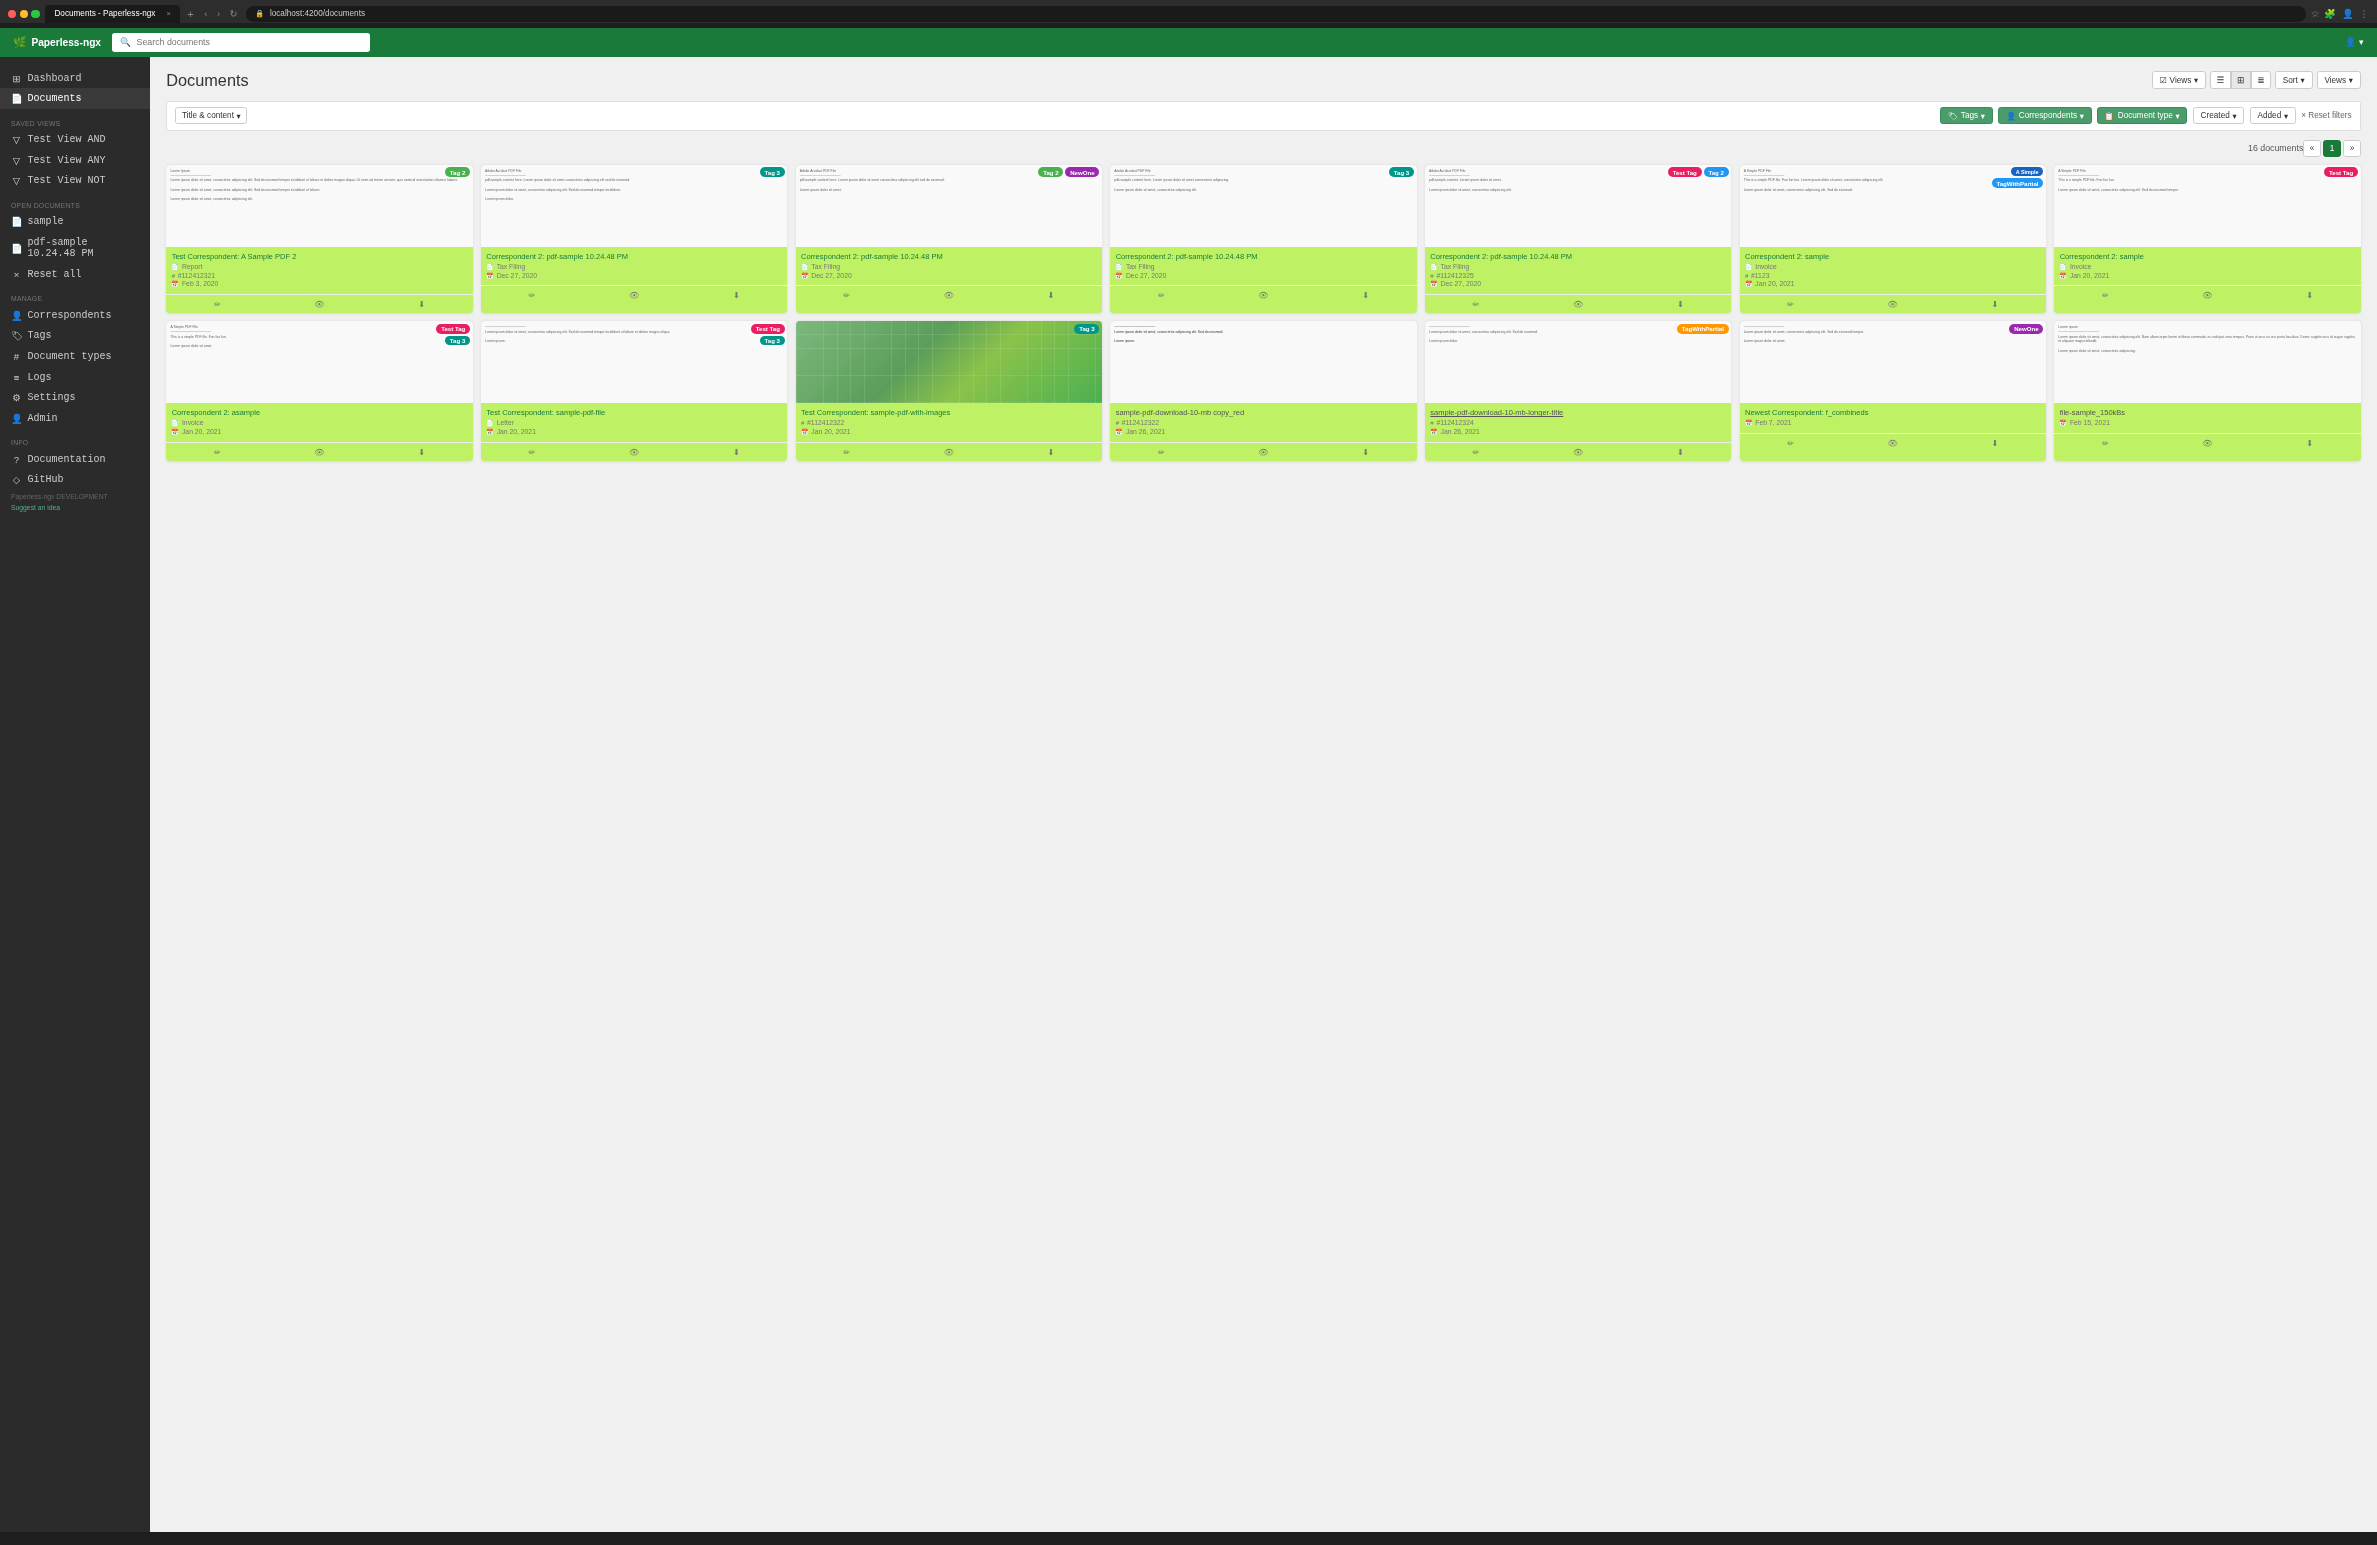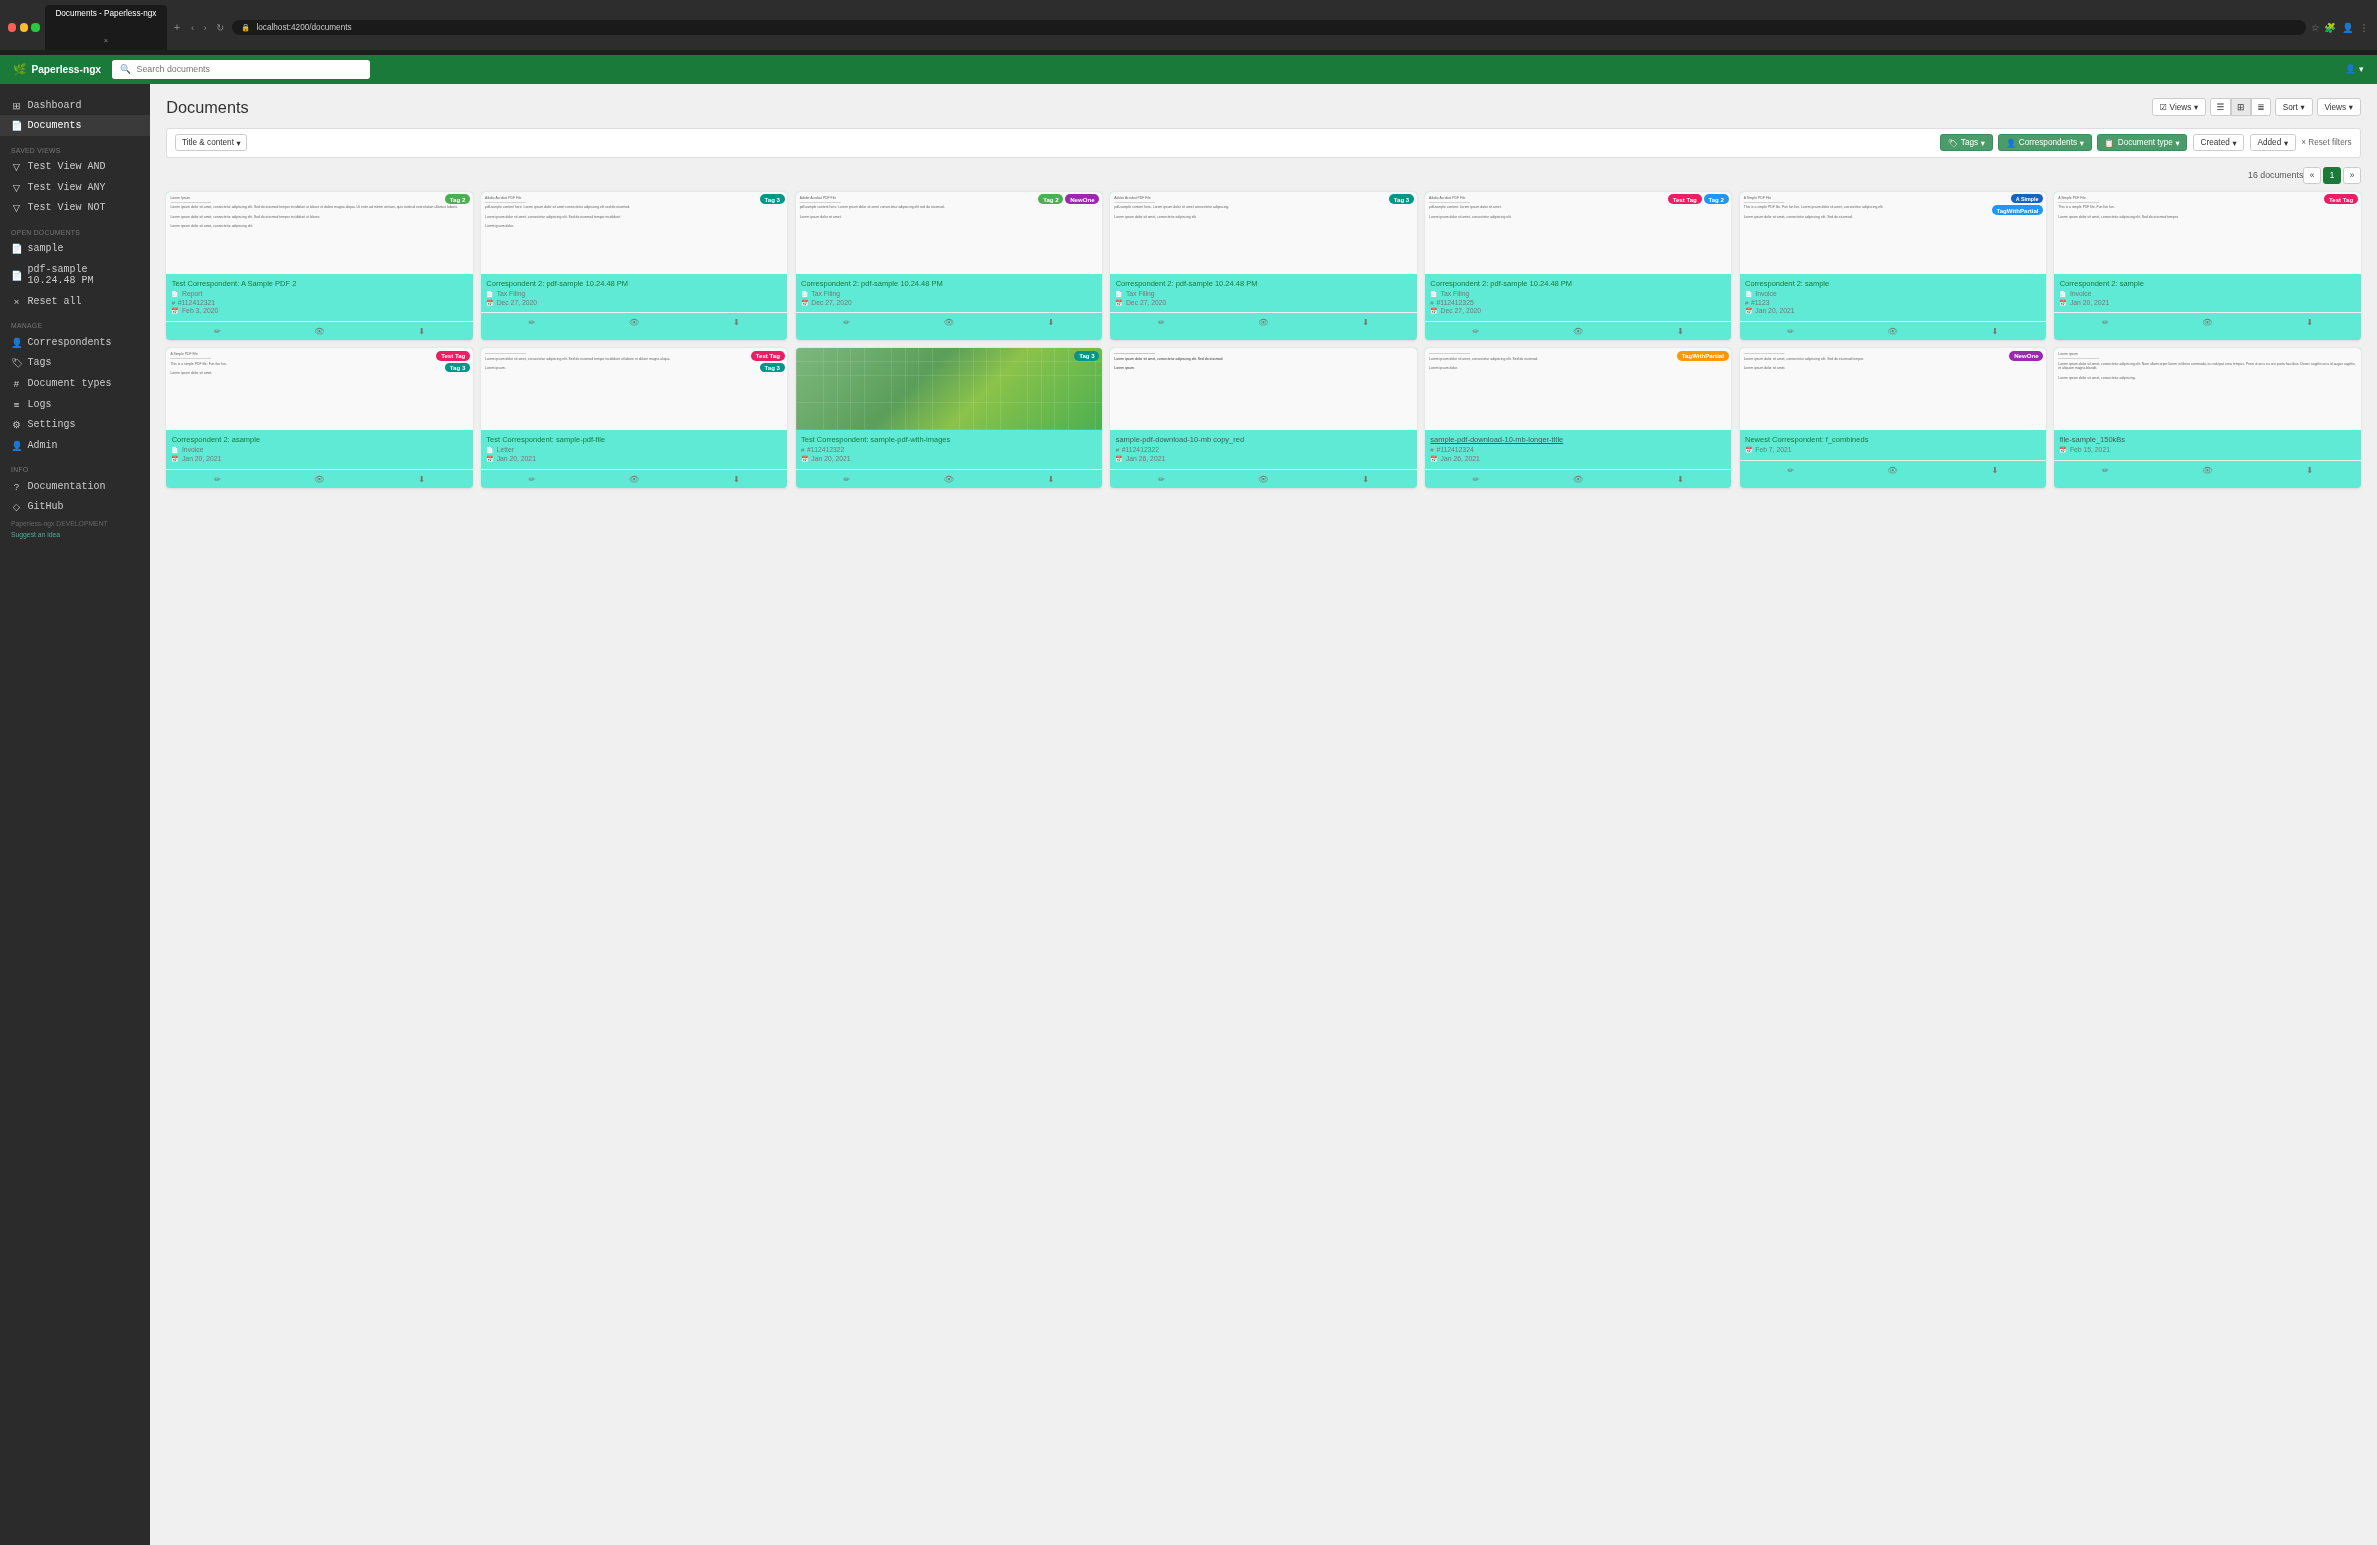--- a/index.html
+++ b/index.html
@@ -7,21 +7,21 @@
 
     
     .browser-chrome { background: #2d2d2d; padding: 5.4px 8.2px 0; }
     .browser-toolbar { display: flex; align-items: center; gap: 5.4px; margin-bottom: 5.4px; }
     .traffic-lights { display: flex; gap: 3.4px; }
     .tl { width: 8.2px; height: 8.2px; border-radius: 50%; }
     .tl.red { background: #ff5f57; }
     .tl.yellow { background: #febc2e; }
     .tl.green { background: #28c840; }
     .tabs-bar { display: flex; align-items: center; gap: 4.1px; }
-    .browser-tab { background: #3c3c3c; border-radius: 4.1px 4.1px 0 0; padding: 4.1px 9.5px; display: flex; align-items: center; gap: 18px; font-size: 8.2px; color: #ccc; min-width: 122px; flex-direction: column; }
+    .browser-tab { background: #3c3c3c; border-radius: 4.1px 4.1px 0 0; padding: 4.1px 9.5px; display: flex; align-items: center; gap: 11px; font-size: 8.2px; color: #ccc; min-width: 122px; }
     .browser-tab.active { background: #1a1a1a; color: #fff; }
     .tab-close { color: #888; cursor: pointer; font-size: 7.5px; }
     .tab-add { background: none; border: none; color: #888; font-size: 11px; cursor: pointer; padding: 0 2.7px; }
     .address-bar { display: flex; align-items: center; gap: 5.4px; background: #1a1a1a; border-radius: 13.6px; padding: 3.4px 9.5px; flex: 1; }
     .address-text { color: #ccc; font-size: 8.2px; }
     .nav-btns { display: flex; gap: 4.1px; color: #888; font-size: 9.5px; }
     .nav-btn { cursor: pointer; padding: 1.4px 2.7px; }
     .browser-actions { display: flex; gap: 5.4px; color: #888; font-size: 9.5px; margin-left: auto; }
 
     
@@ -67,21 +67,21 @@
 
     
     .docs-meta { display: flex; align-items: center; justify-content: flex-end; margin-bottom: 8.2px; }
     .doc-count { font-size: 8.8px; color: #555; }
     .pagination { display: flex; align-items: center; gap: 2.7px; }
     .page-btn { background: #fff; border: 0.7px solid #ccc; border-radius: 2.7px; padding: 2.7px 5.4px; font-size: 8.2px; cursor: pointer; color: #333; }
     .page-btn.active { background: #1a7a3a; color: #fff; border-color: #1a7a3a; }
 
     
     .doc-grid { display: grid; grid-template-columns: repeat(7, 1fr); gap: 8.2px; }
-    .doc-card { background: #5eead4; border-radius: 4.1px; overflow: hidden; box-shadow: 0 0.7px 2.7px rgba(0,0,0,0.1); cursor: pointer; }
+    .doc-card { background: #bef264; border-radius: 4.1px; overflow: hidden; box-shadow: 0 0.7px 2.7px rgba(0,0,0,0.1); cursor: pointer; }
     .doc-preview { position: relative; height: 82px; background: #f9f9f9; overflow: hidden; }
     .doc-preview-img { width: 100%; height: 100%; display: flex; align-items: flex-start; justify-content: center; padding: 4.1px; }
     .doc-preview-text { font-size: 3.4px; color: #666; line-height: 1.4; width: 100%; }
     .doc-tags { position: absolute; top: 2.7px; right: 2.7px; display: flex; flex-wrap: wrap; justify-content: flex-end; gap: 2px; max-width: 90%; }
     .doc-tag { border-radius: 6.8px; padding: 1.4px 4.8px; font-size: 6.1px; color: #fff; font-weight: 600; white-space: nowrap; }
     .tag-green { background: #4caf50; }
     .tag-purple { background: #9c27b0; }
     .tag-blue { background: #2196f3; }
     .tag-pink { background: #e91e63; }
     .tag-orange { background: #ff9800; }

